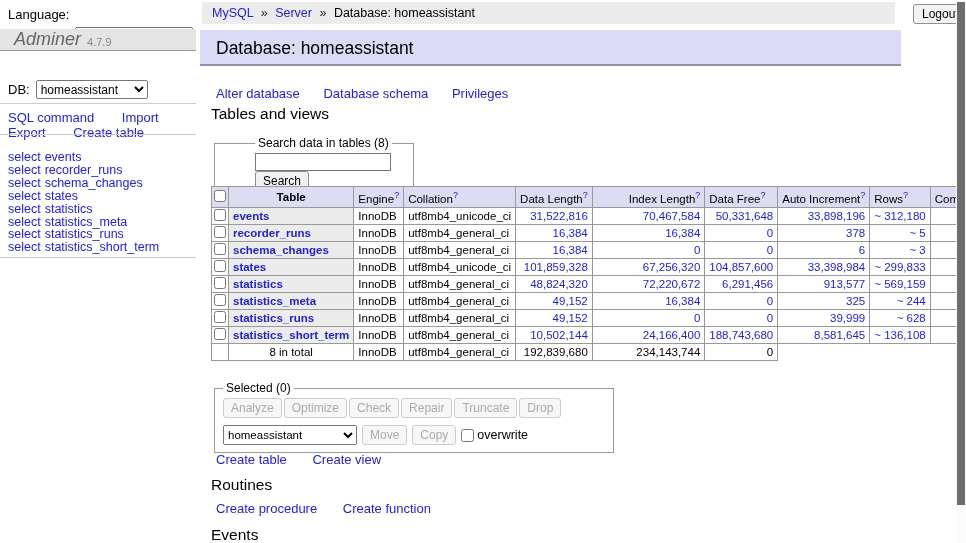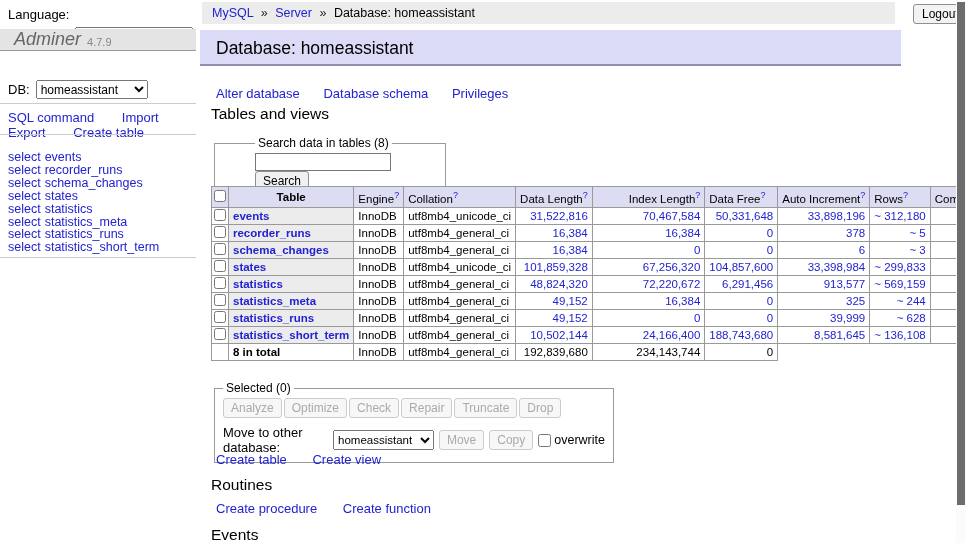--- a/index.html
+++ b/index.html
@@ -39,42 +39,42 @@
   #nav-links { position:absolute; left:216px; top:86px; font-size:13px; }
   #nav-links a { margin-right:20px; }
   h3.sec { position:absolute; margin:0; font-weight:normal; font-size:15.5px; left:211px; }
   #h-tables { top:105px; }
   #h-routines { top:476px; }
   #h-events { top:526px; }
 
   
   fieldset { position:absolute; border:1px solid #999; padding:3px 8px 7px 8px; margin:0; background:#fff; }
   legend { font-size:12px; padding:0 3px; }
-  #search-fs { left:214px; top:136px; width:232px;padding-left:40px; }
+  #search-fs { left:214px; top:136px; width:200px;padding-left:40px; }
   #search-fs input[type=text] { width:136px; height:18px; border:1px solid #777; font-size:12px; padding:1px 3px; }
   .btn { font-size:12px; padding:2px 7px; background:#f1f1f1; border:1px solid #8f8f8f; border-radius:3px; color:#000; }
   .btn:disabled { color:#aaa; background:#f7f7f7; border-color:#ccc; }
   #selected-fs { left:214px; top:381px; width:400px; }
   #selected-fs .row2 { margin-top:7px; display:flex; align-items:center; gap:5px; font-size:13px; }
   #selected-fs select { width:134px; height:20px; font-size:11.5px; }
   #selected-fs .row1 .btn { margin-right:2px; }
   #overwrite-wrap { display:flex; align-items:center; font-size:12.5px; }
 
   
   #tbl { position:absolute; left:211px; top:186px; border-collapse:collapse; font-size:11.5px; }
   #tbl th, #tbl td { border:1px solid #999; padding:2px 4px; height:17px; white-space:nowrap; }
   #tbl thead th { background:#dcdcf3; font-weight:normal; text-align:left; }
   #tbl thead th.cname { font-weight:bold; text-align:center; }
   #tbl tbody th { background:#ececec; text-align:left; }
   #tbl tbody th a { font-weight:bold; }
   #tbl .chk { width:20px; text-align:center; padding:1px 2px; }
   #tbl .chk input { margin:0; width:12px; height:12px; }
   #tbl td.num { text-align:right; }
   #tbl sup a { font-size:9px; }
-  #tbl .total-label { font-weight:bold; }
+  #tbl .total-label { font-weight:normal;text-align:center; }
   #tbl td.noborder { border:none; background:#fff; }
   input[type=checkbox] { margin:0 3px 0 0; }
 
   
   #create-links { position:absolute; left:216px; top:452px; font-size:13px; }
   #create-links a, #routine-links a { margin-right:22px; }
   #routine-links { position:absolute; left:216px; top:501px; font-size:13px; }
 
   
   #scrollbar { position:absolute; right:0; top:0; width:10px; height:543px; background:#fbfbfb; }
@@ -276,21 +276,20 @@
       <td class="num">0</td>
       <td class="noborder" colspan="3"></td>
     </tr>
   </tbody>
 </table>
 
 <fieldset id="selected-fs">
   <legend>Selected (0)</legend>
   <div class="row1" id="selected-buttons"><button class="btn" disabled="">Analyze</button><button class="btn" disabled="">Optimize</button><button class="btn" disabled="">Check</button><button class="btn" disabled="">Repair</button><button class="btn" disabled="">Truncate</button><button class="btn" disabled="">Drop</button></div>
   <div class="row2">
-    <span>Move to other database:</span>
     <select>
       <option>homeassistant</option>
     </select>
     <button class="btn" disabled="">Move</button>
     <button class="btn" disabled="">Copy</button>
     <span id="overwrite-wrap">
       <input type="checkbox" style="">
       <span>overwrite</span>
     </span>
   </div>

